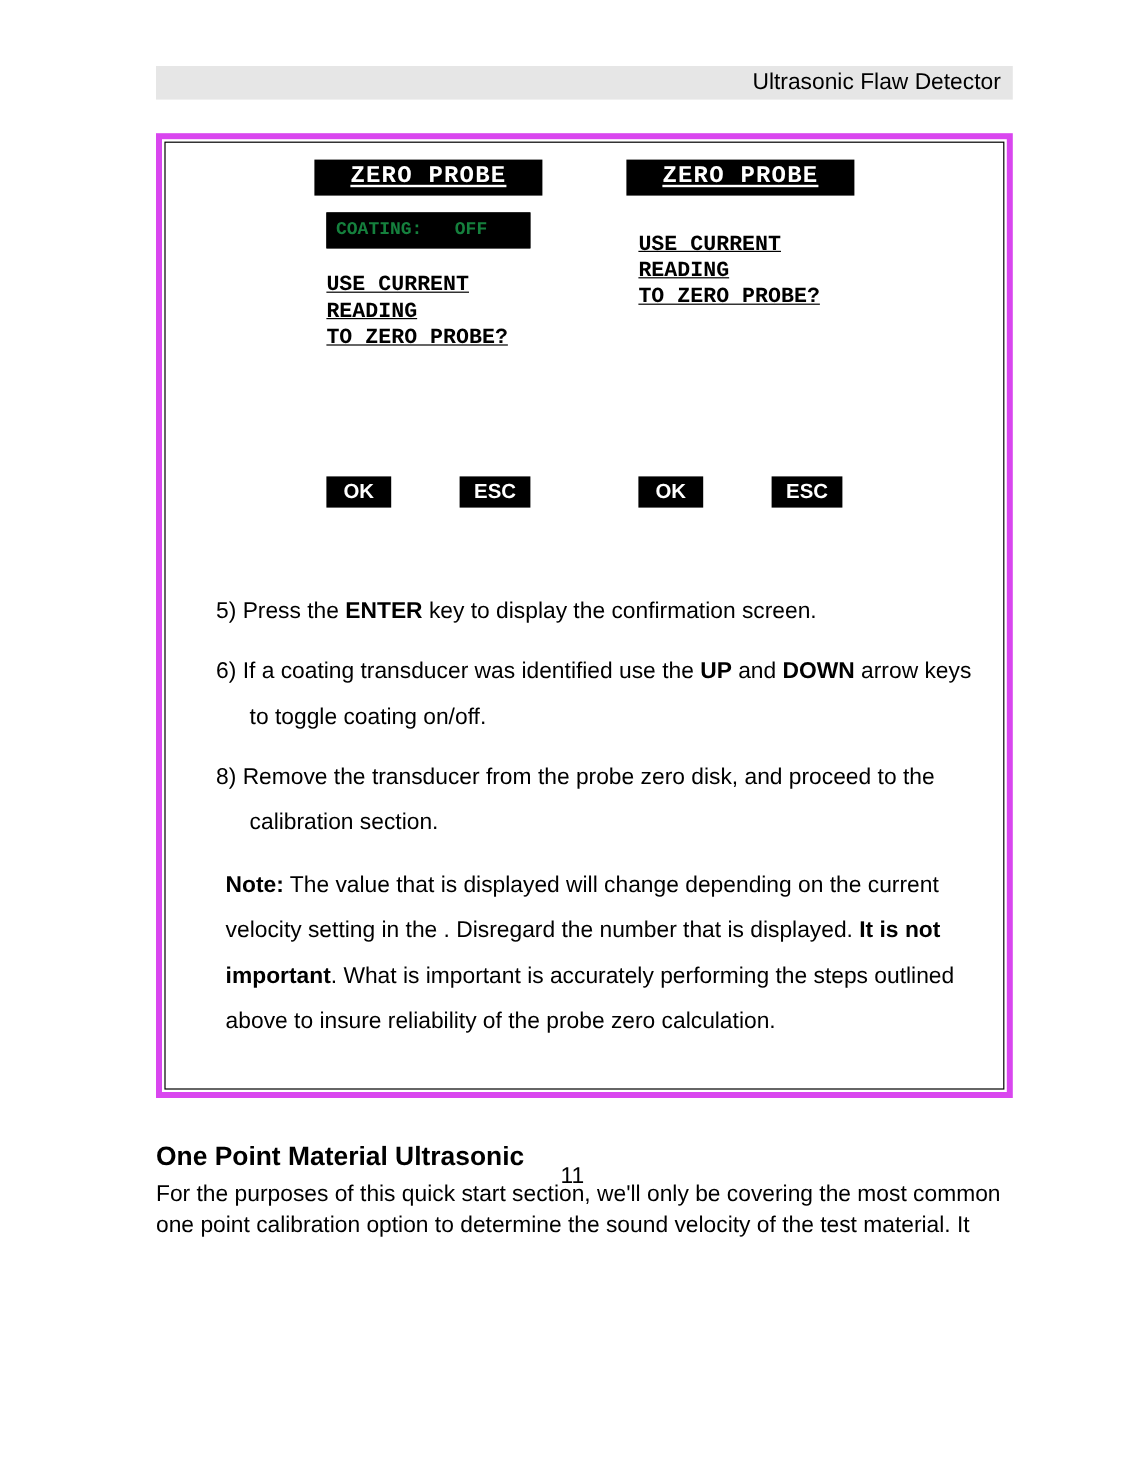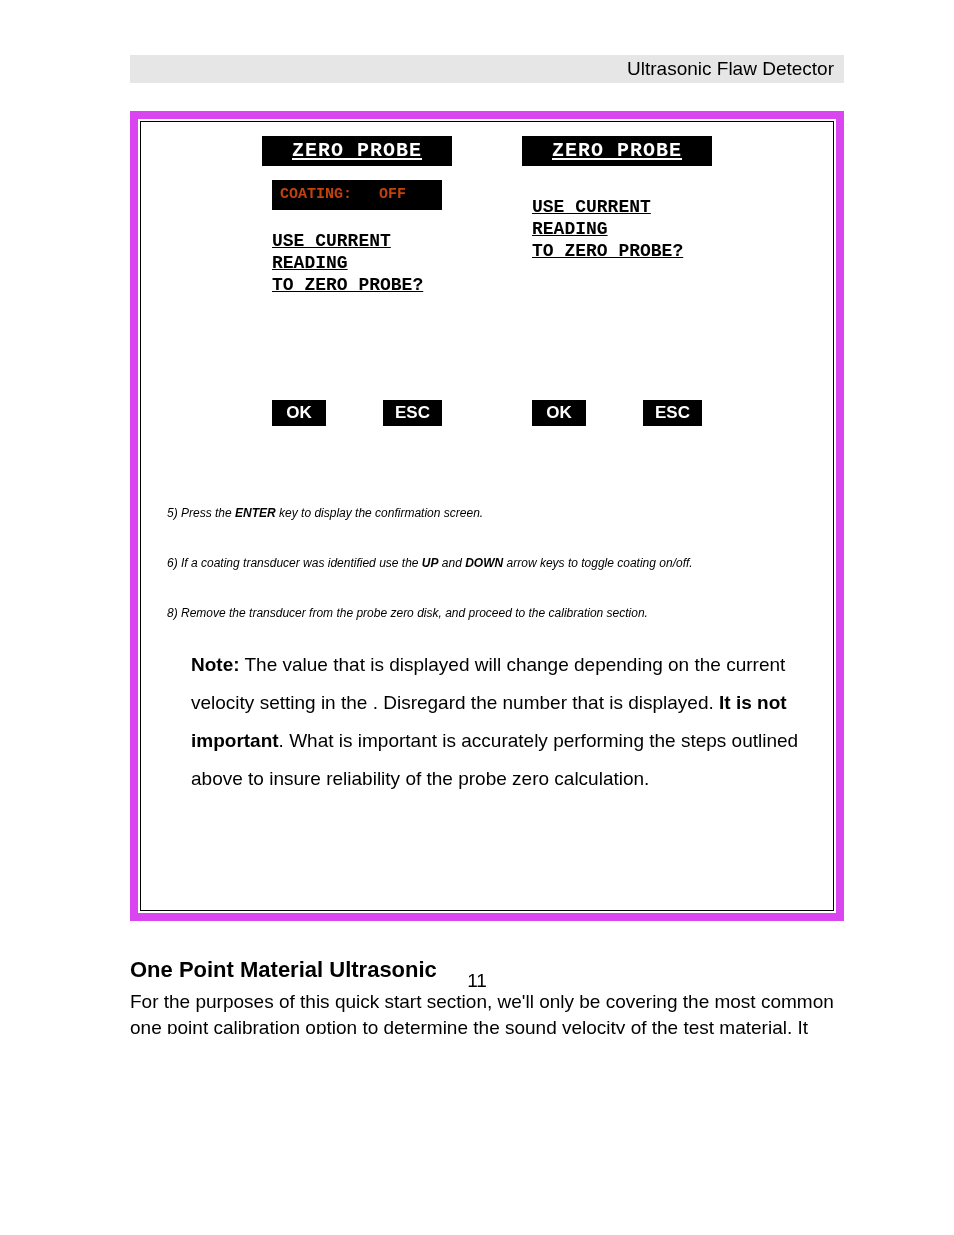--- a/index.html
+++ b/index.html
@@ -20,21 +20,21 @@
     background: #e6e6e6;
     height: 28px;
     line-height: 28px;
     text-align: right;
     padding-right: 10px;
     font-size: 19px;
   }
   
   .proc-box {
     margin-top: 28px;
-    border: 8px solid #d946ef;
+    border: 5px solid #d946ef;
     padding: 2px;
   }
   .proc-inner {
     border: 1px solid #000;
     padding: 10px 18px 24px 18px;
     min-height: 790px;
     box-sizing: border-box;
   }
   
   .lcd-row {
@@ -68,21 +68,21 @@
     line-height: 22px;
   }
   .opt {
     border: 2px solid #000;
     padding: 2px 6px;
     margin-bottom: 8px;
     white-space: pre;
   }
   .opt.sel {
     background: #000;
-    color: #c2410c;
+    color: #15803d;
   }
   .prompt {
     margin-top: 20px;
     font-size: 18px;
     line-height: 22px;
     text-decoration: underline;
   }
   .lcd-buttons {
     position: absolute;
     bottom: 10px;
@@ -98,24 +98,23 @@
     font-family: Arial, sans-serif;
     font-weight: bold;
     font-size: 17px;
     min-width: 30px;
     text-align: center;
   }
   
   ol.steps {
     list-style: none;
     padding: 0;
-    margin: 30px 0 0 8px;
-    font-size: 12px;
+    margin: 30px 0 0 24px;
+    font-size: 19px;
     line-height: 38px;
-    font-style: italic;
   }
   ol.steps li {
     margin-bottom: 12px;
     padding-left: 28px;
     text-indent: -28px;
   }
   .step-num { }
   .b { font-weight: bold; }
   .note-block {
     margin-top: 14px;

